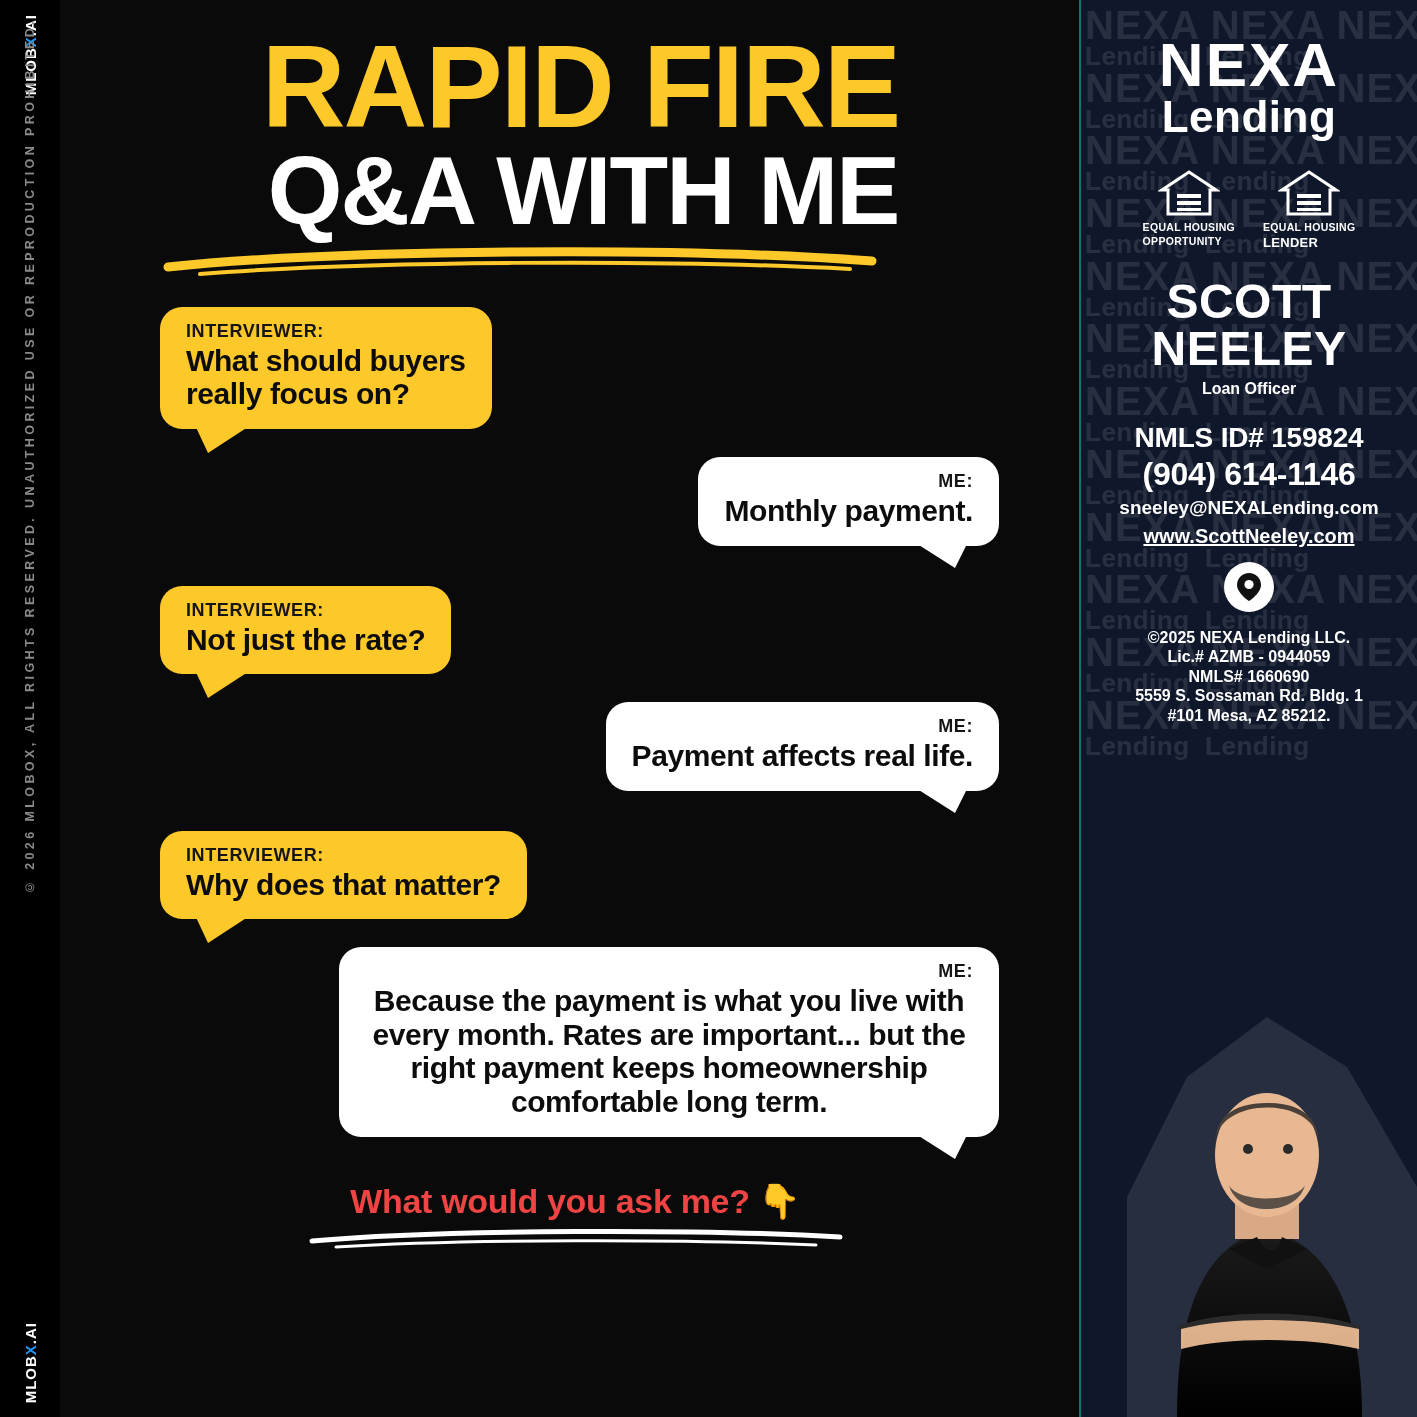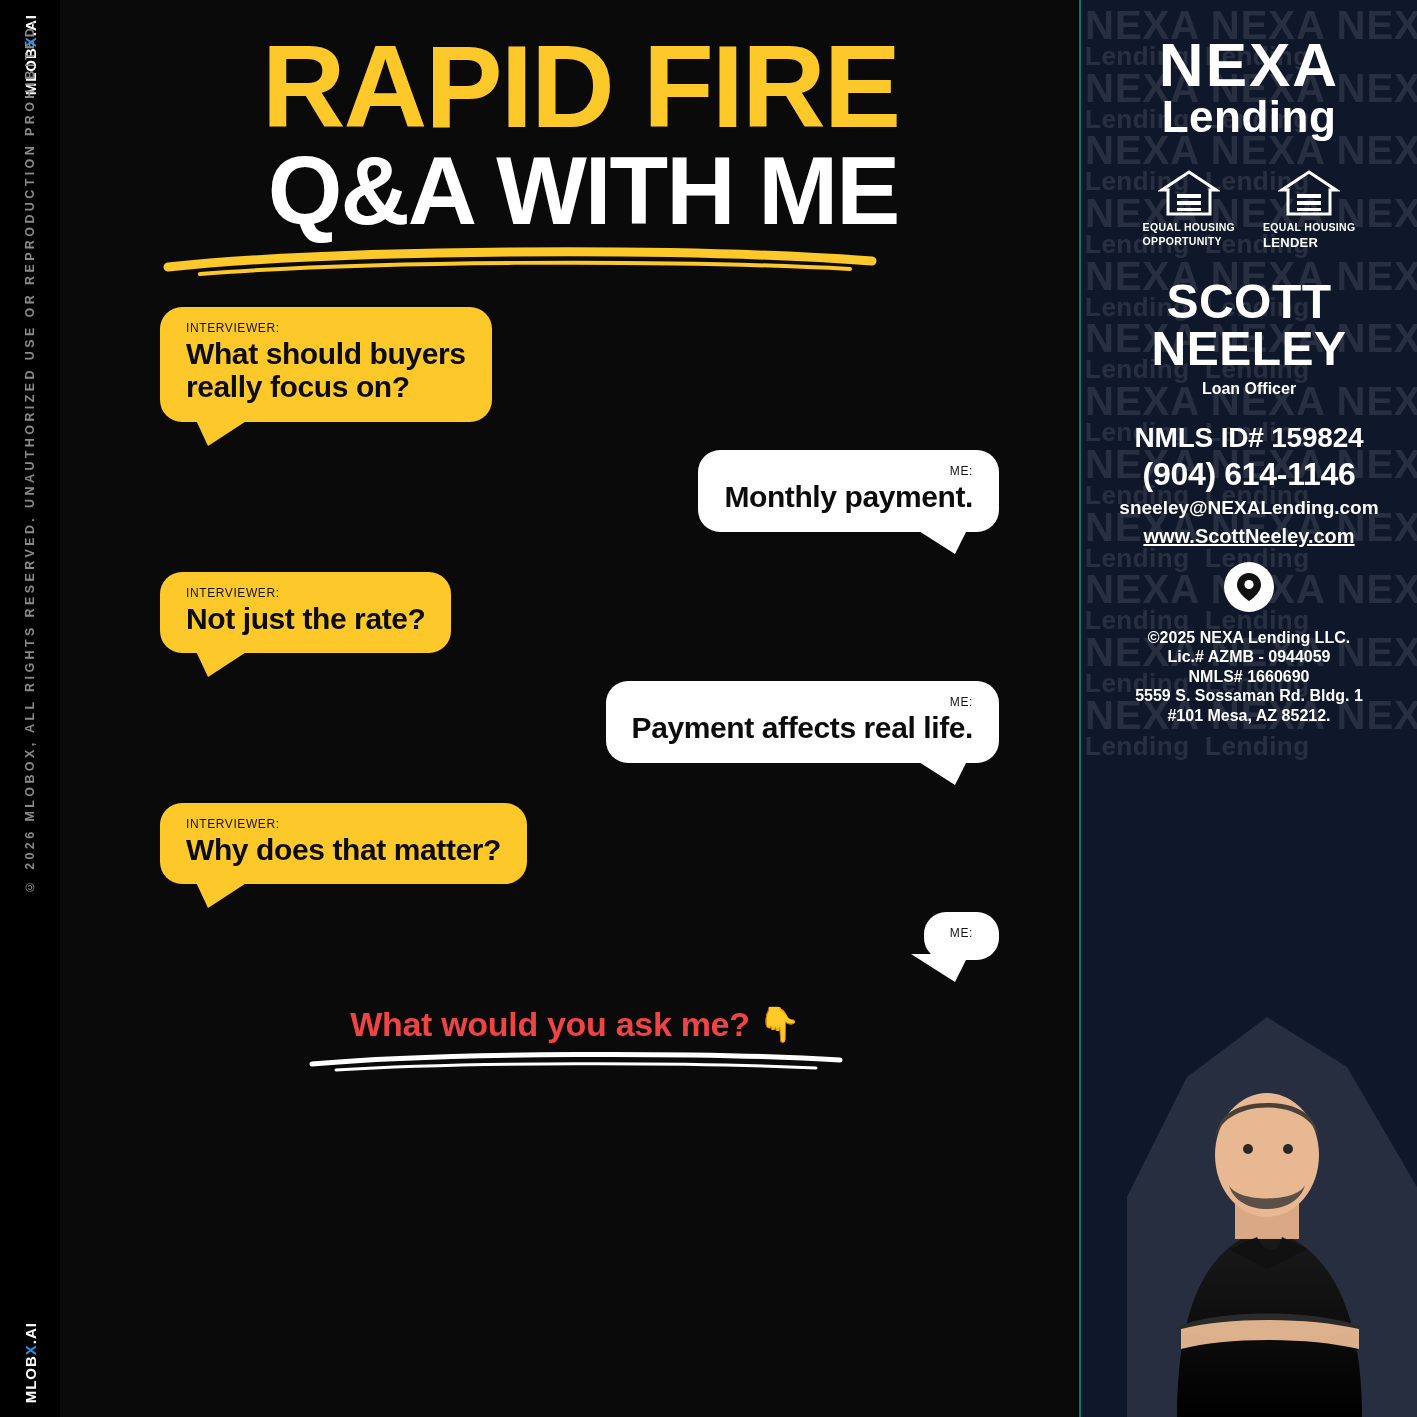--- a/index.html
+++ b/index.html
@@ -88,22 +88,22 @@
   
   .chat { position: relative; margin-top: 26px; }
 
   .bubble {
     position: relative;
     border-radius: 22px;
     padding: 14px 26px 18px 26px;
     color: #111;
   }
   .bubble .who {
-    font-size: 12px;
-    font-weight: 400;
+    font-size: 18px;
+    font-weight: 700;
     letter-spacing: 0.6px;
     color: #151515;
     margin-bottom: 2px;
   }
   .bubble .msg {
     font-size: 30px;
     font-weight: 800;
     line-height: 1.12;
     letter-spacing: -0.4px;
     color: #0c0c0c;
@@ -294,20 +294,22 @@
       <div class="row-left sp-2">
         <div class="bubble b-yellow" style="max-width:448px;">
           <div class="who">INTERVIEWER:</div>
           <div class="msg">Why does that matter?</div>
         </div>
       </div>
 
       <div class="row-right sp-1">
         <div class="bubble b-white" style="max-width:660px;">
           <div class="who">ME:</div>
+          <div class="msg" style="text-align:center;">Because the payment is what you live with every month.
+Rates are important... but the right payment keeps homeownership comfortable long term.</div>
         </div>
       </div>
 
     </div>
 
     <div class="cta">
       <div class="cta-text">What would you ask me? 👇</div>
       <svg class="cta-swoosh" viewBox="0 0 540 22">
         <path d="M6,14 C140,2 400,2 534,10" stroke="#ffffff" stroke-width="5" fill="none" stroke-linecap="round"></path>
         <path d="M30,20 C160,12 380,12 510,18" stroke="#ffffff" stroke-width="3" fill="none" stroke-linecap="round"></path>

